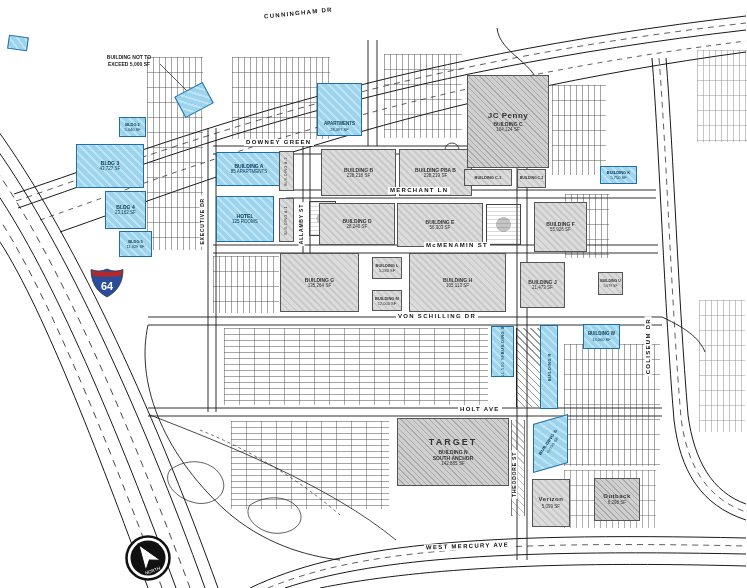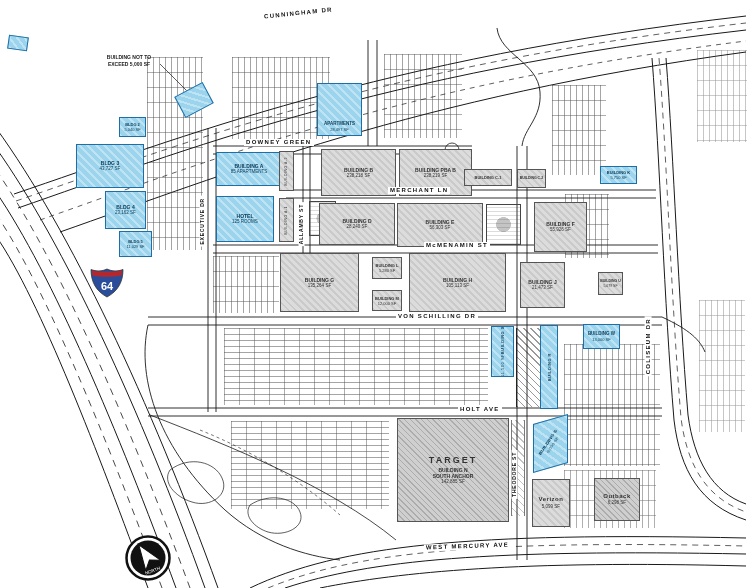--- a/index.html
+++ b/index.html
@@ -188,20 +188,25 @@
   <div class="bld gray" style="left:399px;top:149px;width:73px;height:47px">
     <span class="bname">BUILDING PBA B</span>
     <span class="bsize">238,219 SF</span>
   </div>
   <div class="bld gray" style="left:464px;top:169px;width:48px;height:17px">
     <span class="bname" style="font-size:4px">BUILDING C-1</span>
   </div>
   <div class="bld gray" style="left:517px;top:169px;width:29px;height:19px">
     <span class="bname" style="font-size:3.5px;white-space:normal">BUILDING C-2</span>
   </div>
+  <div class="bld gray dk" style="left:467px;top:75px;width:82px;height:93px">
+    <span class="brand">JC Penny</span>
+    <span class="bname">BUILDING C</span>
+    <span class="bsize">104,124 SF</span>
+  </div>
   <div class="bld gray" style="left:319px;top:203px;width:76px;height:42px">
     <span class="bname">BUILDING D</span>
     <span class="bsize">28,240 SF</span>
   </div>
   <div class="bld gray" style="left:397px;top:203px;width:86px;height:44px">
     <span class="bname">BUILDING E</span>
     <span class="bsize">56,303 SF</span>
   </div>
   <div class="bld gray" style="left:534px;top:202px;width:53px;height:50px">
     <span class="bname">BUILDING F</span>
@@ -224,21 +229,21 @@
     <span class="bsize">105,113 SF</span>
   </div>
   <div class="bld gray" style="left:520px;top:262px;width:45px;height:46px">
     <span class="bname">BUILDING J</span>
     <span class="bsize">21,473 SF</span>
   </div>
   <div class="bld gray" style="left:598px;top:272px;width:25px;height:23px">
     <span class="bname" style="font-size:3.5px">BUILDING U</span>
     <span class="bsize" style="font-size:3.5px">5,079 SF</span>
   </div>
-  <div class="bld gray dk" style="left:397px;top:418px;width:112px;height:104px">
+  <div class="bld gray dk" style="left:397px;top:418px;width:112px;height:68px">
     <span class="brand big">TARGET</span>
     <span class="bname">BUILDING N</span>
     <span class="bname">SOUTH ANCHOR</span>
     <span class="bsize">142,885 SF</span>
   </div>
   <div class="bld gray" style="left:532px;top:479px;width:38px;height:48px">
     <span class="brand" style="font-size:6px">Verizon</span>
     <span class="bsize">5,099 SF</span>
   </div>
   <div class="bld gray dk" style="left:594px;top:478px;width:46px;height:43px">

